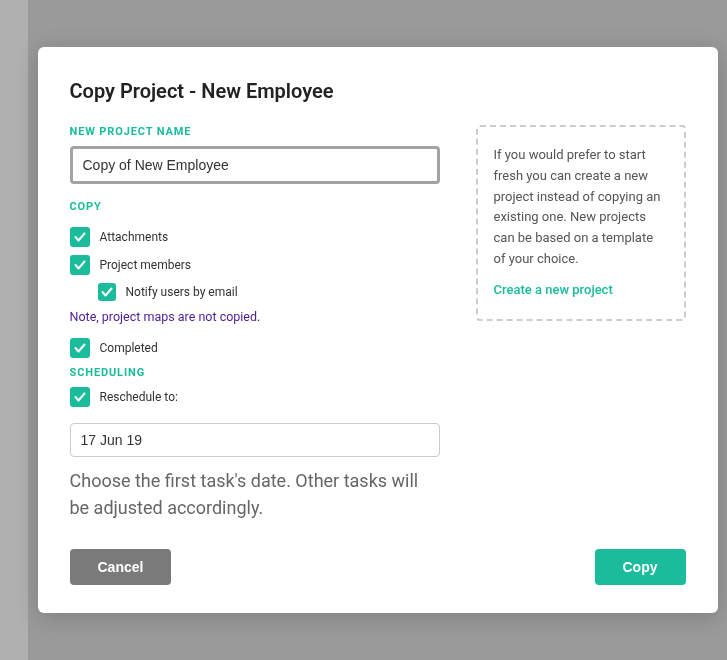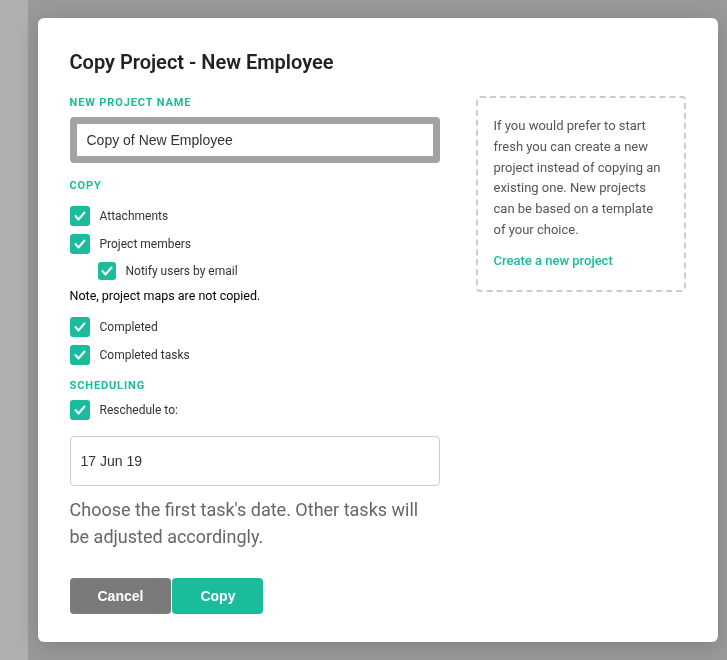--- a/index.html
+++ b/index.html
@@ -65,21 +65,21 @@
     .section-label {
       font-size: 11px;
       font-weight: 700;
       letter-spacing: 0.08em;
       color: #1abc9c;
       margin-bottom: 8px;
       text-transform: uppercase;
     }
     .text-input {
       width: 100%;
-      border: 7px solid #a3a3a3;
+      border: 3px solid #a3a3a3;
       border-radius: 4px;
       padding: 8px 10px;
       font-size: 14px;
       color: #333;
       outline: none;
       margin-bottom: 16px;
     }
     .checkbox-row {
       display: flex;
       align-items: center;
@@ -101,43 +101,43 @@
       margin-right: 10px;
       flex-shrink: 0;
       cursor: pointer;
     }
     .custom-checkbox svg {
       width: 12px;
       height: 12px;
     }
     .note-text {
       font-size: 12.5px;
-      color: #000000;
+      color: #4c1d95;
       margin-top: 4px;
       margin-bottom: 14px;
     }
     .date-input {
       width: 100%;
       border: 1px solid #ccc;
       border-radius: 4px;
-      padding: 16px 10px;
+      padding: 8px 10px;
       font-size: 14px;
       color: #333;
       margin-top: 8px;
       margin-bottom: 10px;
       outline: none;
     }
     .schedule-note {
       font-size: 18px;
       color: #666;
       line-height: 1.5;
     }
     .modal-footer {
       display: flex;
-      justify-content: flex-start;
+      justify-content: space-between;
       gap: 1px;
       margin-top: 28px;
     }
     .btn {
       padding: 10px 28px;
       border-radius: 4px;
       font-size: 14px;
       font-weight: 600;
       border: none;
       cursor: pointer;
@@ -202,28 +202,20 @@
 
         <div class="checkbox-row">
           <div class="custom-checkbox">
             <svg viewBox="0 0 12 12" fill="none">
               <polyline points="1.5,6 4.5,9.5 10.5,2.5" stroke="white" stroke-width="2" stroke-linecap="round" stroke-linejoin="round"></polyline>
             </svg>
           </div>
           <span>Completed</span>
         </div>
 
-        <div class="checkbox-row" style="margin-bottom:14px;">
-          <div class="custom-checkbox">
-            <svg viewBox="0 0 12 12" fill="none">
-              <polyline points="1.5,6 4.5,9.5 10.5,2.5" stroke="white" stroke-width="2" stroke-linecap="round" stroke-linejoin="round"></polyline>
-            </svg>
-          </div>
-          <span>Completed tasks</span>
-        </div>
 
         
         <div class="section-label">SCHEDULING</div>
 
         <div class="checkbox-row">
           <div class="custom-checkbox">
             <svg viewBox="0 0 12 12" fill="none">
               <polyline points="1.5,6 4.5,9.5 10.5,2.5" stroke="white" stroke-width="2" stroke-linecap="round" stroke-linejoin="round"></polyline>
             </svg>
           </div>

